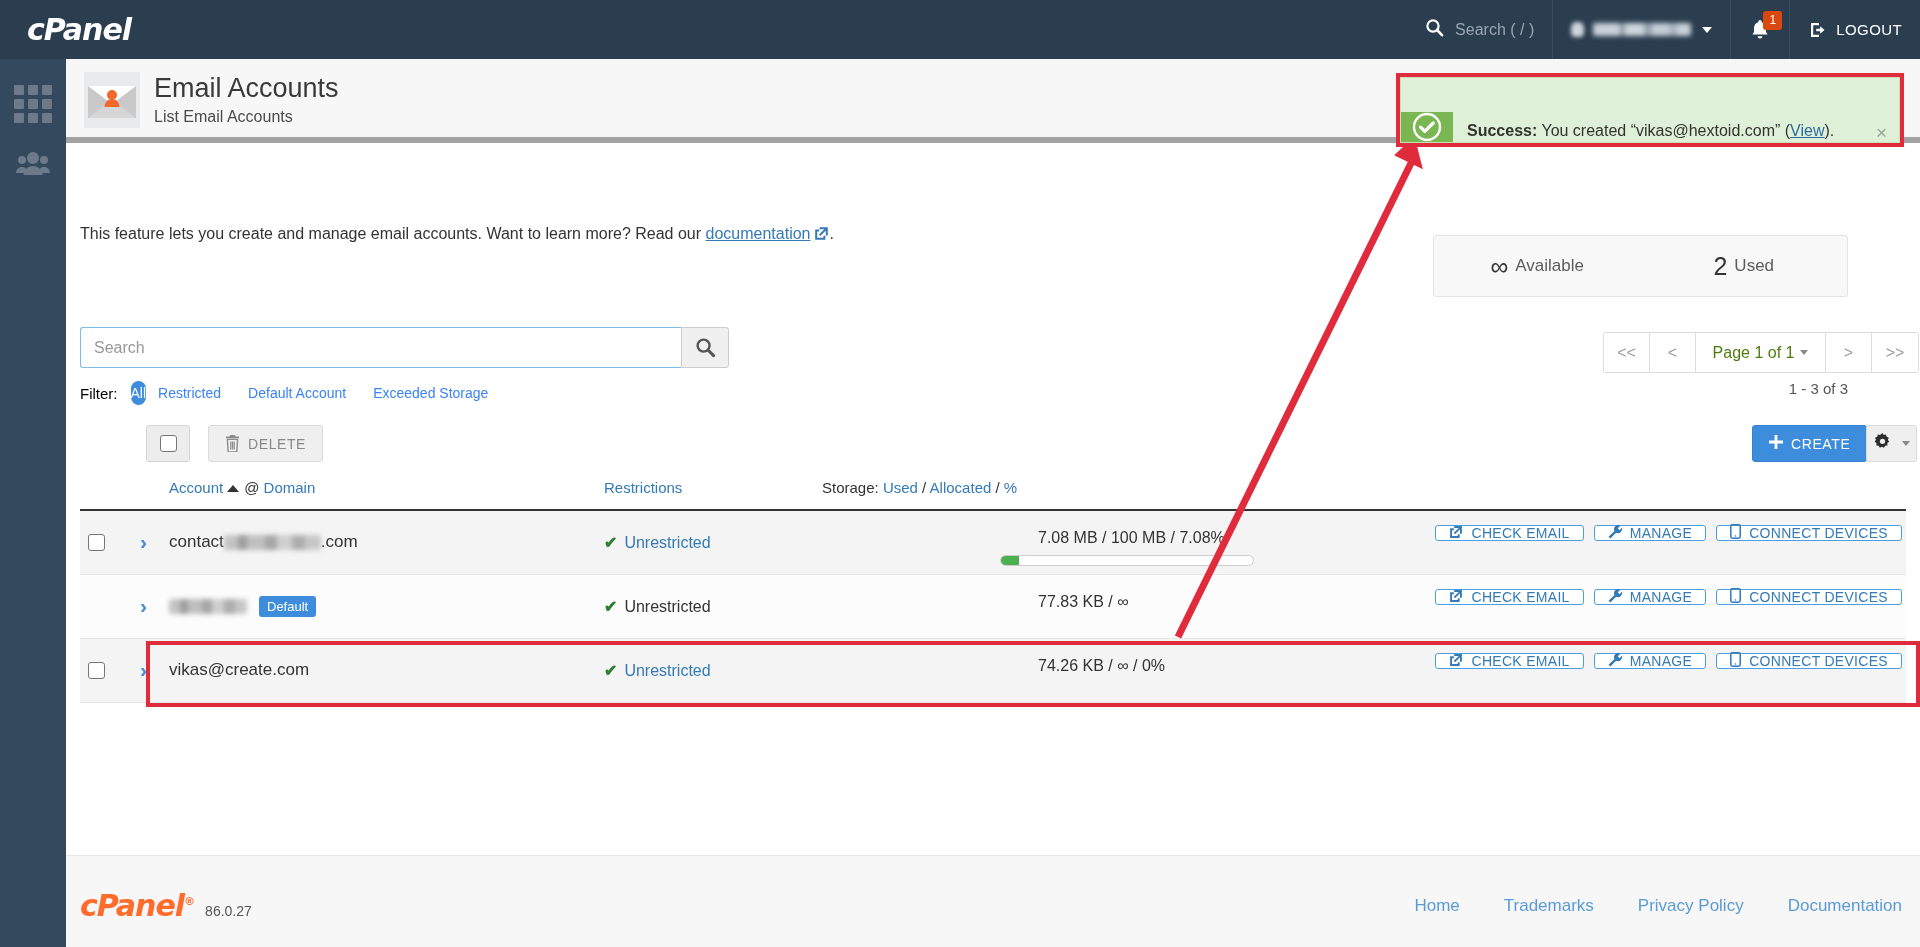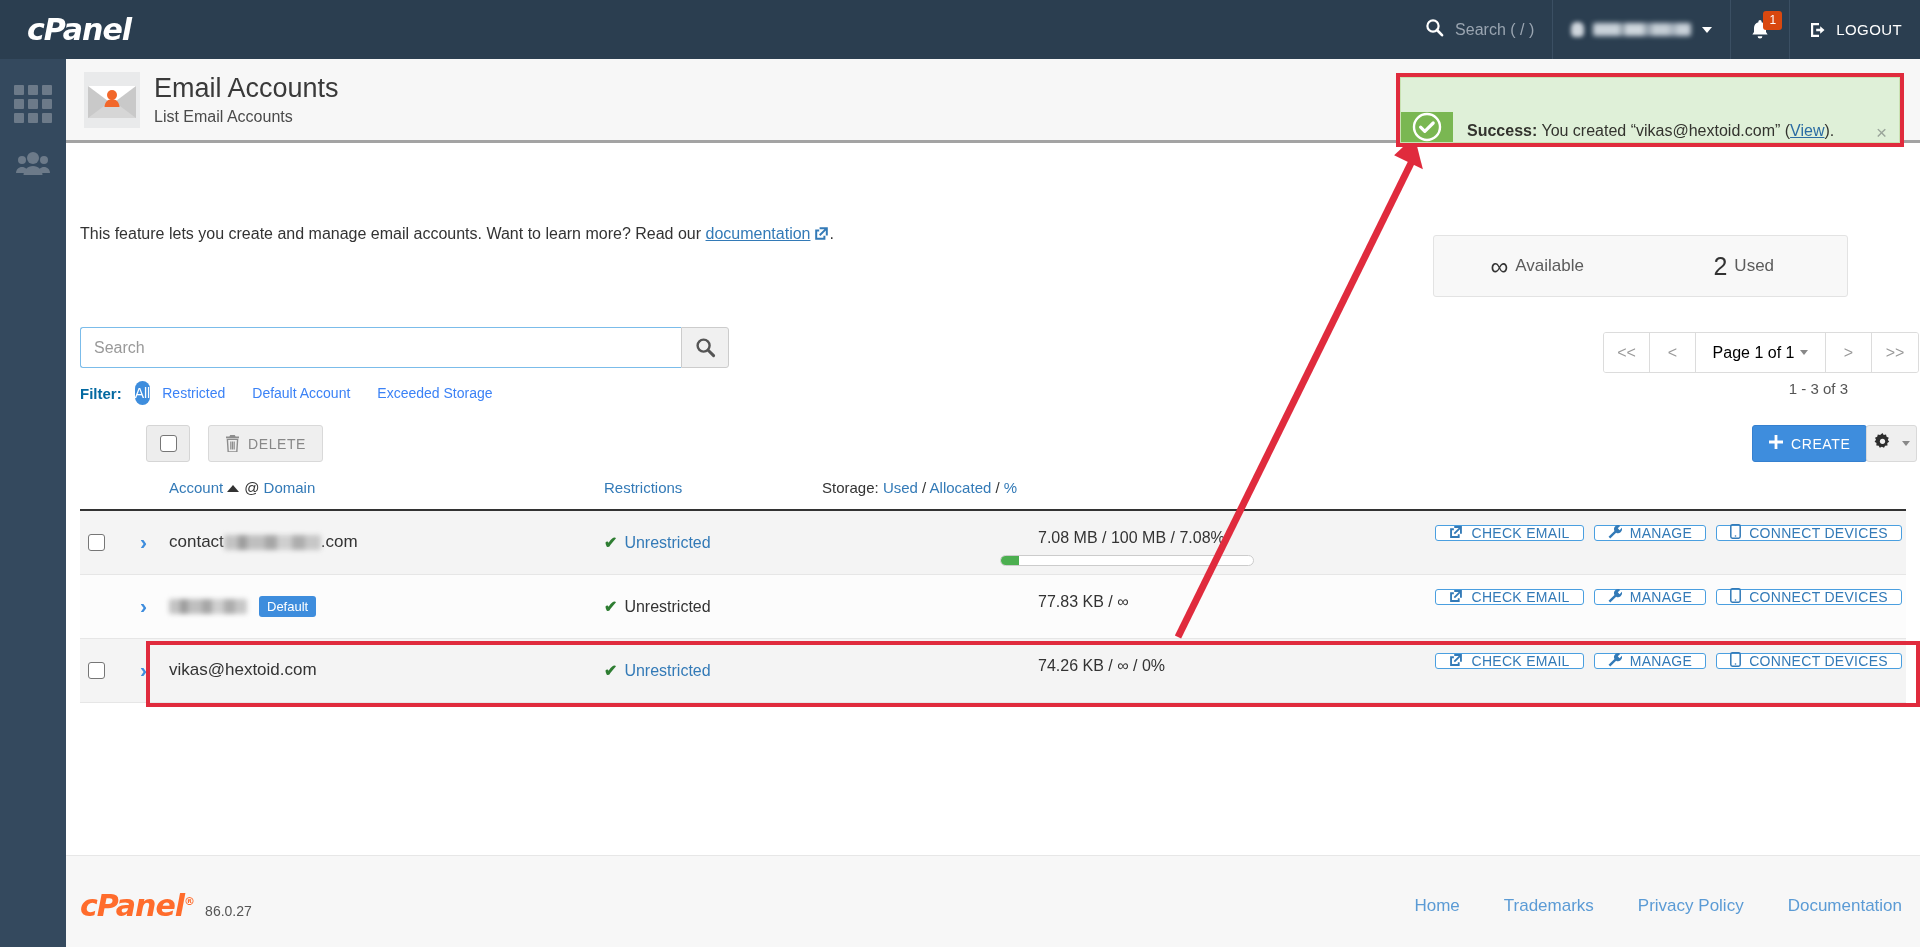--- a/index.html
+++ b/index.html
@@ -109,21 +109,21 @@
     background: #fff;
     overflow: hidden;
   }
 
   
   .page-head {
     position: absolute;
     top: 0; left: 0;
     width: 1854px; height: 84px;
     background: #f7f7f7;
-    border-bottom: 3px solid #a3a3a3;
+    border-bottom: 6px solid #a3a3a3;
   }
   .head-icon {
     position: absolute; left: 18px; top: 13px;
     width: 56px; height: 56px;
     background: #e9eaeb;
     display: flex; align-items: center; justify-content: center;
   }
   .head-title {
     position: absolute; left: 88px; top: 13px;
     font-size: 27px; color: #3a3a3a; font-weight: normal;
@@ -169,21 +169,21 @@
     display: flex; align-items: center; justify-content: center;
     cursor: pointer;
   }
 
   
   .filter-row {
     position: absolute; left: 14px; top: 322px;
     display: flex; align-items: center;
     font-size: 15px;
   }
-  .filter-label { color: #0369a1; font-weight: bold; margin-right: 13px; }
+  .filter-label { color: #000000; font-weight: normal; margin-right: 13px; }
   .filter-pill {
     background: #3e8ddd; color: #fff;
     border-radius: 10px;
     padding: 4px 0;
     font-size: 14px;
     margin-right: 12px;
     cursor: pointer;
   }
   .filter-link {
     color: #3b82f6;
@@ -223,21 +223,21 @@
     min-width: 46px;
     border-right: 1px solid #dcdcdc;
     display: flex; align-items: center; justify-content: center;
     color: #999;
     font-size: 16px;
     background: #fff;
     cursor: pointer;
     padding: 0 10px;
   }
   .pg:last-child { border-right: none; }
-  .pg-page { min-width: 130px; color: #000000; }
+  .pg-page { min-width: 130px; color: #4d7c0f; }
   .pg-caret {
     width: 0; height: 0;
     border-left: 4px solid transparent;
     border-right: 4px solid transparent;
     border-top: 5px solid #888;
     margin-left: 6px;
   }
   .range-text {
     position: absolute; left: 1602px; top: 321px;
     width: 180px; text-align: right;
@@ -753,21 +753,21 @@
               </svg></span>
           <span>CONNECT DEVICES</span>
         </div>
       </div>
     </div>
 
     <div class="row">
       <span class="cbx row-cbx"></span>
       <span class="chev">›</span>
       <div class="acct">
-        <span>vikas@hextoid.com</span>
+        <span>vikas@create.com</span>
       </div>
       <div class="restrict">
         <span class="tick">✔</span><span class="rlink">Unrestricted</span>
       </div>
       <div class="storage">74.26 KB / ∞ / 0%</div>
       <div class="row-actions">
         <div class="abtn">
           <span><svg width="14" height="14" viewBox="0 0 15 15">
                 <path d="M5.6 1.2h8.2v8.2h-2V4.6L6.4 10 5 8.6l5.4-5.4H5.6z" fill="#337ab7"></path>
                 <path d="M1.2 3.6h4v2H3.2v6.2h6.2V9.8h2v4H1.2z" fill="#337ab7"></path>

